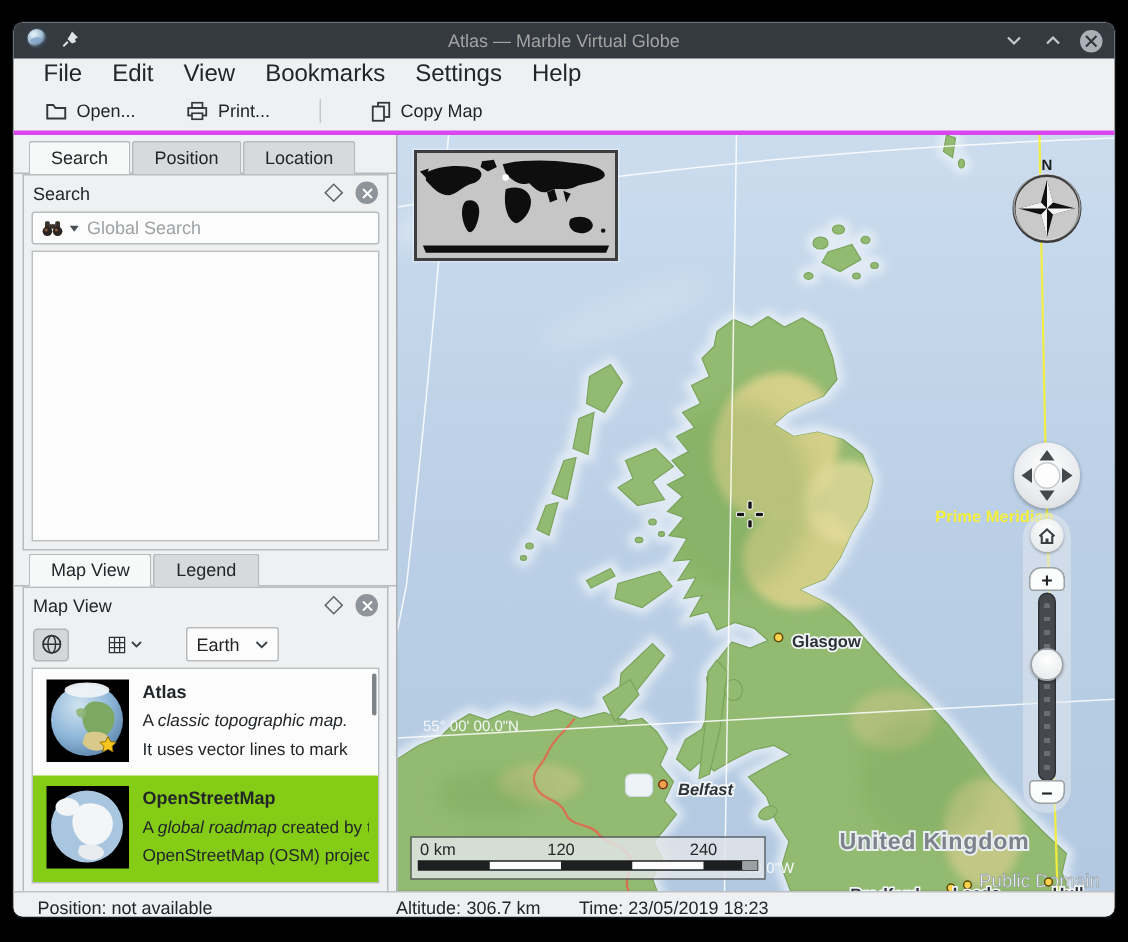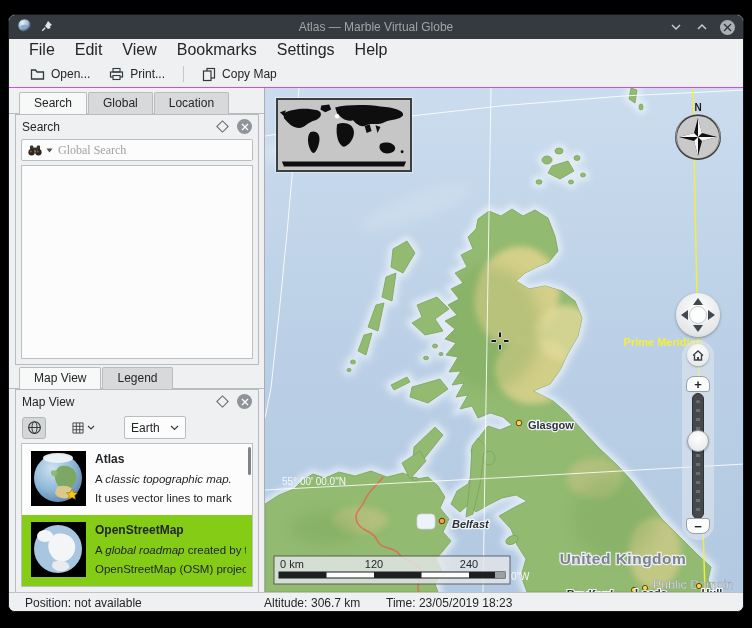--- a/index.html
+++ b/index.html
@@ -29,22 +29,22 @@
   .close-circle{width:15px;height:15px;border-radius:50%;background:#a9b0b6;display:flex;align-items:center;justify-content:center;}
   
   .menubar{
     height:22px;background:#eff0f1;display:flex;align-items:center;
     padding-left:10px;font-size:16px;color:#232629;
   }
   .menubar .menu-item{padding:2px 10px;}
   
   .toolbar{
     height:26px;background:#eff0f1;display:flex;align-items:center;
-    padding-left:14px;font-size:12px;color:#232629;gap:5px;
-    border-bottom:1px solid #d946ef;
+    padding-left:14px;font-size:12px;color:#232629;gap:20px;
+    border-bottom:3px solid #d946ef;
   }
   .tool-btn{display:flex;align-items:center;gap:6px;padding:3px 7px;border-radius:3px;}
   .tool-sep{width:1px;height:16px;background:#c4c8cb;margin:0 6px;}
   
   .content{display:flex;height:504px;}
   .sidebar{width:255px;position:relative;background:#eff0f1;box-sizing:border-box;}
   .maparea{
     position:relative;width:480px;height:504px;overflow:hidden;
     border-left:1px solid #a9aeb2;background:#bdd1e6;
   }
@@ -65,21 +65,21 @@
   .panel-header{height:23px;display:flex;align-items:center;padding:0 6px;font-size:12px;color:#232629;}
   .panel-header .ph-spacer{flex:1;}
   .diamond{width:7px;height:7px;border:1px solid #5e6266;transform:rotate(45deg);margin-right:10px;}
   .panel-close{width:15px;height:15px;border-radius:50%;background:#8e9499;display:flex;align-items:center;justify-content:center;}
   .search-field{
     margin:1px 5px 0;height:20px;background:#fcfcfc;border:1px solid #b9bdbf;border-radius:2px;
     display:flex;align-items:center;padding:0 5px;gap:3px;
   }
   .search-field input{
     border:none;outline:none;background:transparent;font-size:12px;flex:1;
-    font-family:Liberation Serif, serif;color:#232629;
+    font-family:Liberation Sans, sans-serif;color:#232629;
   }
   .search-field input::placeholder{color:#9ea2a5;}
   .search-results{flex:1;margin:4px 5px 5px;background:#fcfcfc;border:1px solid #bcc0c2;}
   
   .mv-toolbar{display:flex;align-items:center;padding:3px 6px 4px;gap:20px;}
   .icon-btn{width:24px;height:22px;display:flex;align-items:center;justify-content:center;border-radius:3px;}
   .icon-btn.checked{background:#d4d6d8;border:1px solid #b2b6b9;box-sizing:border-box;}
   .combo{
     height:21px;background:#fcfcfc;border:1px solid #b9bdbf;border-radius:2px;
     display:flex;align-items:center;font-size:12px;color:#232629;
@@ -227,21 +227,21 @@
       </svg>
       <span>Copy Map</span>
     </span>
   </div>
 
   <div class="content">
 
     <div class="sidebar" style="display:flex;flex-direction:column;">
       <div class="tabbar">
         <span class="tab active">Search</span>
-        <span class="tab">Global</span>
+        <span class="tab">Position</span>
         <span class="tab">Location</span>
       </div>
 
       <div class="panel" style="height:264px;">
         <div class="panel-header">
           <span>Search</span>
           <span class="ph-spacer"></span>
           <span class="diamond"></span>
           <span class="panel-close">
             <svg width="8" height="8" viewBox="0 0 8 8">

